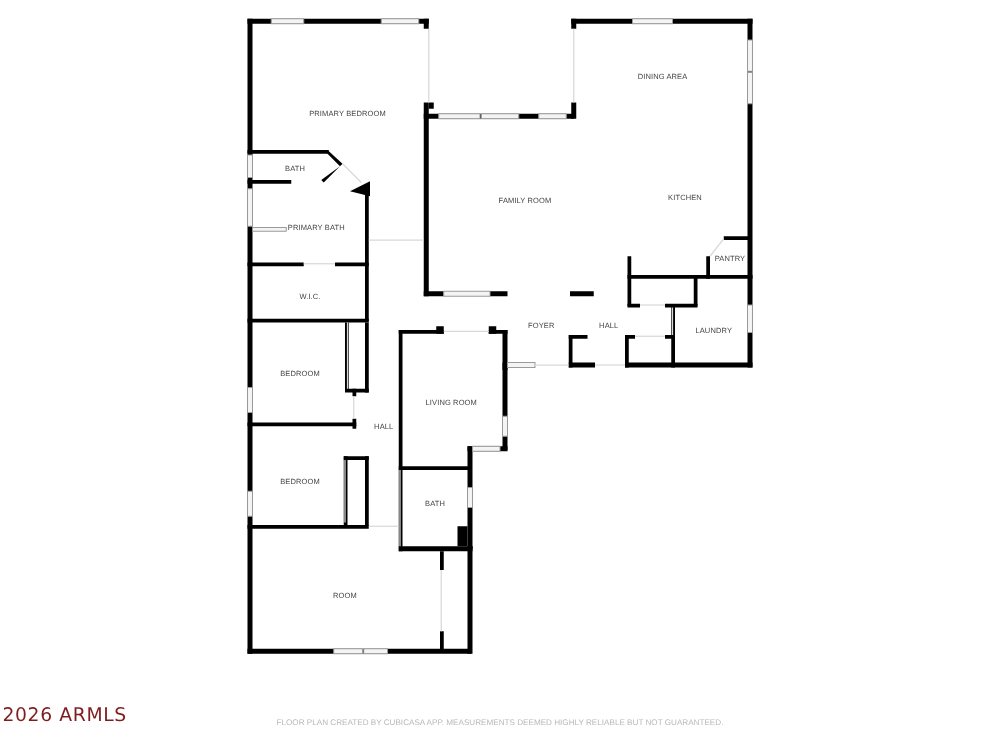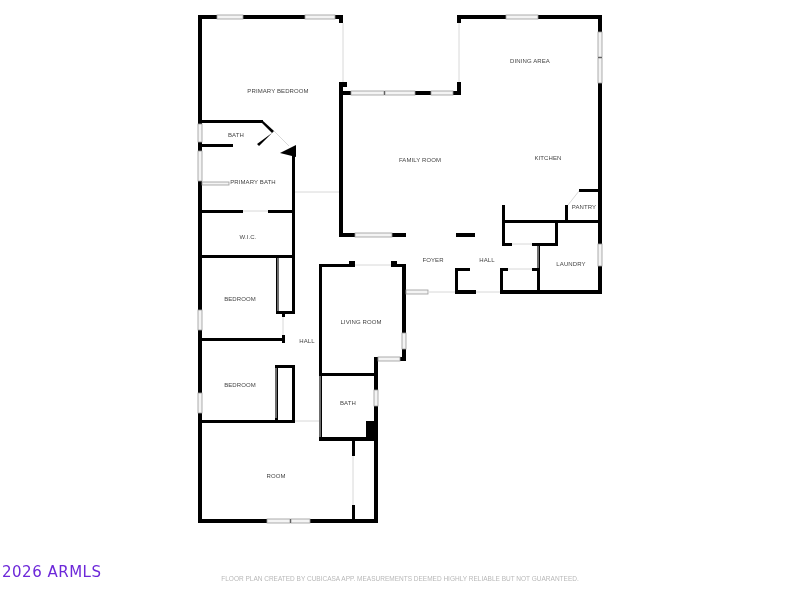--- a/index.html
+++ b/index.html
@@ -2,21 +2,21 @@
 <html><head>
   <meta charset="utf-8">
   <style>
     html, body { margin: 0; padding: 0; background: #ffffff; }
     body { width: 800px; height: 600px; position: relative; overflow: hidden; font-family: "Liberation Sans", sans-serif; }
     #plan { position: absolute; left: 0; top: 0; width: 800px; height: 600px; }
     .wall { fill: #000000; }
     .window { fill: #f4f4f4; stroke: #9a9a9a; stroke-width: 0.8; }
     .door-line { stroke: #d8d8d8; stroke-width: 1; fill: none; }
     .room-label { font-family: "Liberation Sans", sans-serif; font-size: 6px; fill: #444444; text-anchor: middle; letter-spacing: 0.1px; }
-    .watermark { position: absolute; left: 2px; top: 563px; font-family: "DejaVu Sans", sans-serif; font-size: 15px; color: #6d28d9; letter-spacing: 0.5px; }
+    .watermark { position: absolute; left: 2px; top: 563px; font-family: "DejaVu Sans", sans-serif; font-size: 15px; color: #7f1d1d; letter-spacing: 0.5px; }
     .disclaimer { position: absolute; left: 0; width: 800px; top: 575px; text-align: center; font-family: "Liberation Sans", sans-serif; font-size: 6.5px; color: #b8b8b8; }
   </style>
 </head>
 <body>
 
 <svg id="plan" viewBox="0 0 800 600" xmlns="http://www.w3.org/2000/svg">
   <g>
 
     <rect class="wall" x="198" y="15" width="4" height="508"></rect>
     <rect class="wall" x="198" y="15" width="145" height="4"></rect>

